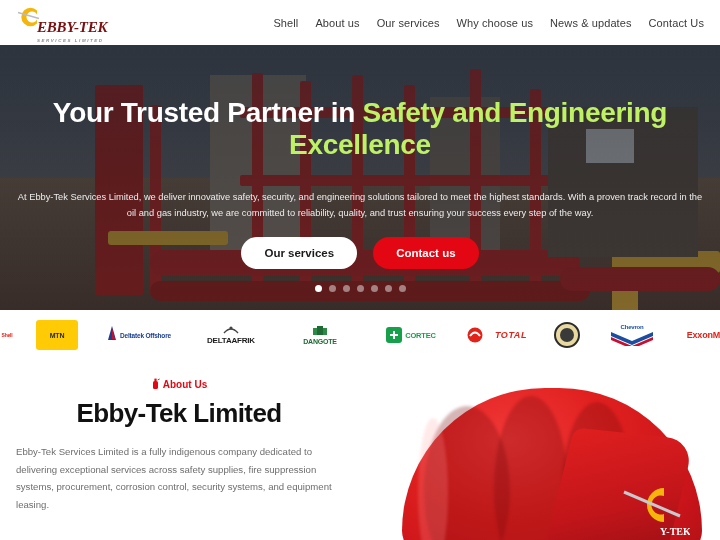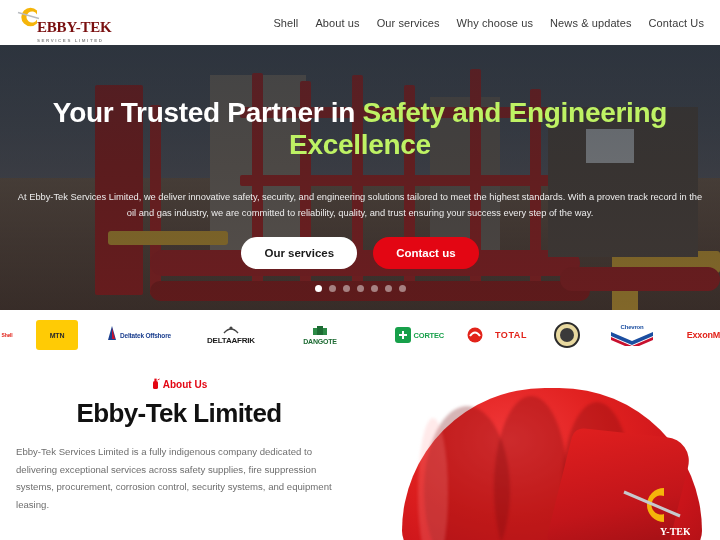--- a/index.html
+++ b/index.html
@@ -14,21 +14,21 @@
   
   .header {
     height:45px; width:720px;
     background:#ffffff;
     display:flex; align-items:center;
     padding:0 16px 0 14px;
     position:relative; z-index:20;
   }
   .logo { display:flex; align-items:flex-start; gap:1px; }
   .logo-mark { width:28px; height:28px; position:relative; margin-top:1px; }
-  .logo-text { display:flex; flex-direction:column; margin-left:-6px; margin-top:18px; }
+  .logo-text { display:flex; flex-direction:column; margin-left:-6px; margin-top:18px;font-style:italic; }
   .logo-name {
     font-size:15px; font-weight:bold; letter-spacing:-0.2px;
     color:#7a1010; line-height:1; font-family:"Liberation Serif", serif;
   }
   .logo-sub {
     font-size:4.4px; letter-spacing:1.6px; color:#8a8a8a;
     margin-top:3px; font-weight:bold;
   }
   .nav { margin-left:auto; display:flex; align-items:center; gap:17px; }
   .nav a {
@@ -237,28 +237,28 @@
       <span class="pl-txt" style="color:#1b1b1b;font-size:8px;">DELTAAFRIK</span>
     </div>
     <div class="plogo" style="width:72px;flex-direction:column;gap:1px;">
       <svg width="16" height="12" viewBox="0 0 16 12">
           <rect x="5" y="1" width="6" height="9" fill="#1d6b33"></rect>
           <rect x="1" y="3" width="4" height="7" fill="#2b8a45"></rect>
           <rect x="11" y="3" width="4" height="7" fill="#2b8a45"></rect>
         </svg>
       <span class="pl-txt" style="color:#1d6b33;font-size:7px;">DANGOTE</span>
     </div>
-    <div class="plogo" style="width:66px;gap:3px;justify-content:flex-end;">
+    <div class="plogo" style="width:66px;gap:3px;">
       <svg width="16" height="16" viewBox="0 0 16 16">
           <rect width="16" height="16" rx="3" fill="#17a04a"></rect>
           <path d="M4 8h8M8 4v8" stroke="#fff" stroke-width="2"></path>
         </svg>
       <span class="pl-txt" style="color:#17a04a;font-size:7.5px;">CORTEC</span>
     </div>
-    <div class="plogo" style="width:62px;gap:12px;">
+    <div class="plogo" style="width:62px;gap:12px;font-style:italic;">
       <svg width="16" height="16" viewBox="0 0 16 16">
           <circle cx="8" cy="8" r="7.5" fill="#e2231a"></circle>
           <path d="M3 9 Q8 2 13 9" stroke="#fff" stroke-width="2" fill="none"></path>
         </svg>
       <span class="pl-txt" style="color:#e2231a;font-size:9px;letter-spacing:0.6px;">TOTAL</span>
     </div>
     <div class="plogo" style="width:34px;">
       <svg width="26" height="26" viewBox="0 0 26 26">
           <circle cx="13" cy="13" r="12" fill="#e8d9a0" stroke="#2b2b2b" stroke-width="2"></circle>
           <circle cx="13" cy="13" r="7" fill="#3a3a3a"></circle>

